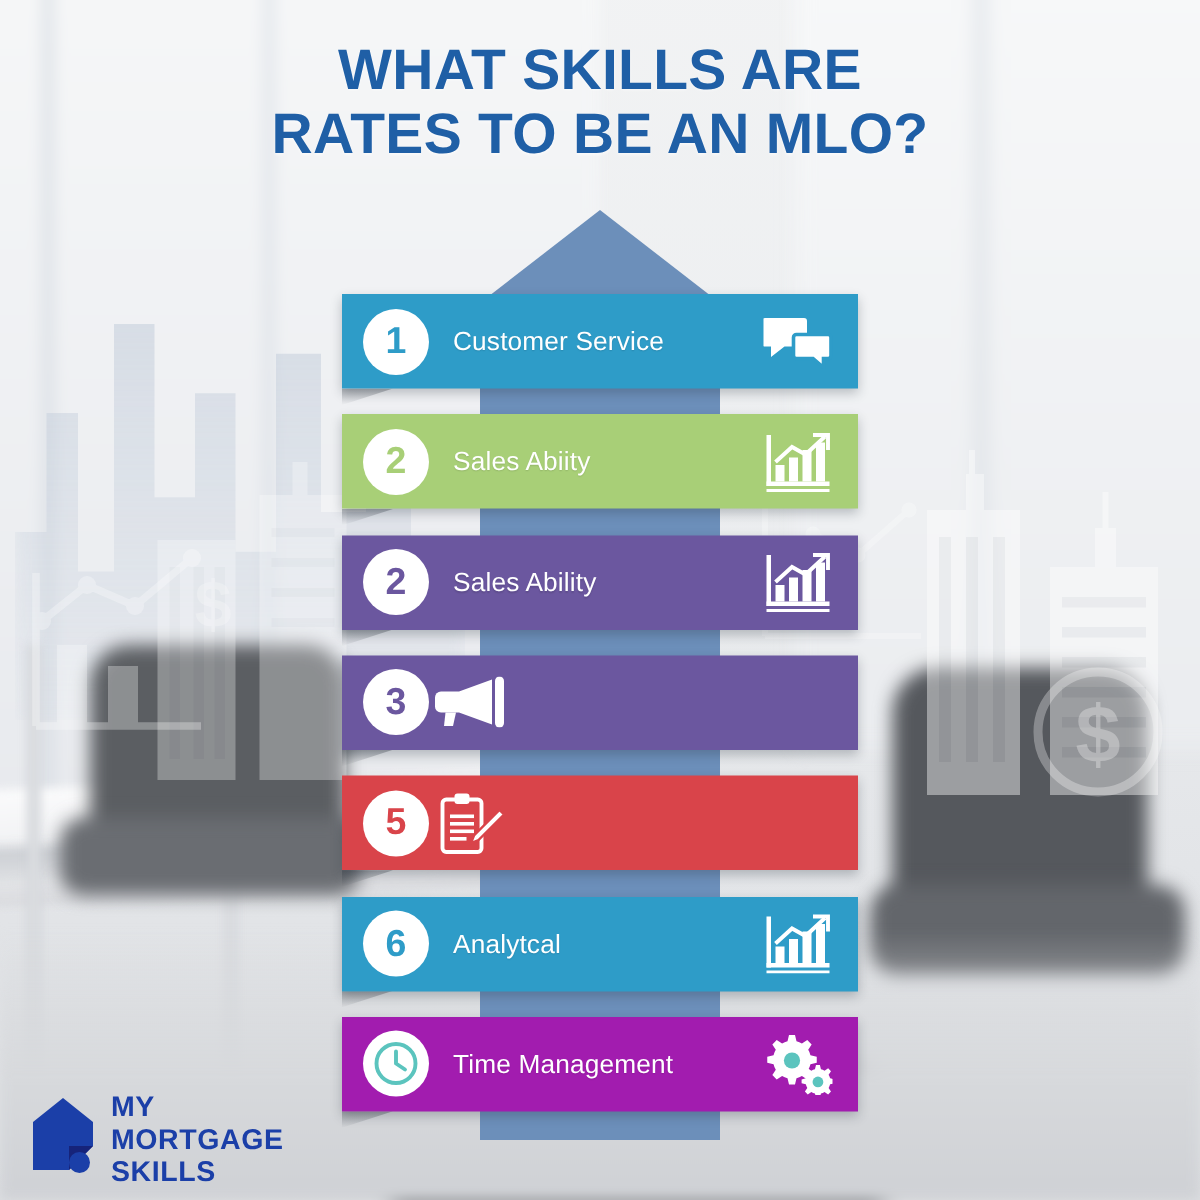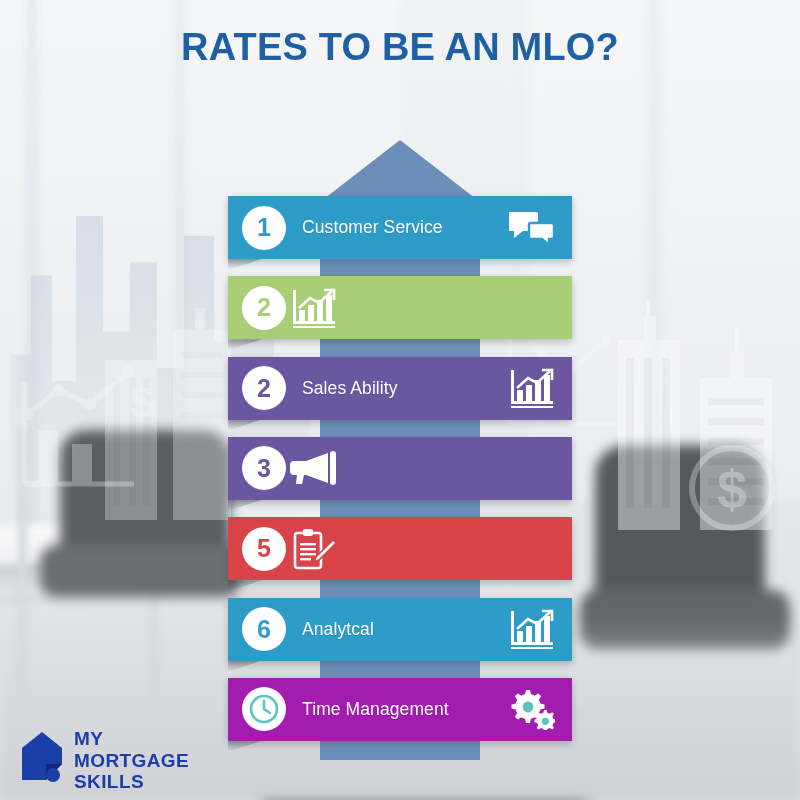--- a/index.html
+++ b/index.html
@@ -266,36 +266,38 @@
     </svg>
   </div>
 </div>
 
 <div id="arrow">
   <div class="arrow-head" style="border-bottom-color: rgb(108, 143, 186);"></div>
   <div class="arrow-shaft" style="background: rgb(108, 143, 186);"></div>
 </div>
 
 <div id="title" style="color: rgb(31, 95, 166);">
+  <span class="l">WHAT SKILLS ARE</span>
   <span class="l">RATES TO BE AN MLO?</span>
 </div>
 
 <div id="bars">
     <div class="bar" style="top: 196px; background: rgb(46, 156, 200);">
       <div class="badge" style="color: rgb(46, 156, 200);">1</div>
       <div class="bar-label">Customer Service</div>
       <div class="bar-icon">
         <svg width="46" height="36" viewBox="0 0 46 36">
         <path d="M1 2 h26 a2 2 0 0 1 2 2 v15 a2 2 0 0 1 -2 2 h-13 l-9 7 v-7 h-4 a2 2 0 0 1 -2 -2 v-15 a2 2 0 0 1 2 -2 z" fill="#fff"></path>
         <path d="M22 13 h21 a2 2 0 0 1 2 2 v12 a2 2 0 0 1 -2 2 h-3 v6 l-7 -6 h-11 a2 2 0 0 1 -2 -2 v-12 a2 2 0 0 1 2 -2 z" fill="#fff" stroke="#2e9cc8" stroke-width="2.4"></path>
       </svg>
       </div>
     </div>
     <div class="bar" style="top: 276.3px; background: rgb(168, 207, 119);">
       <div class="badge" style="color: rgb(168, 207, 119);">2</div>
+      <div class="bar-label">Sales Abiity</div>
       <div class="bar-icon">
         <svg width="46" height="40" viewBox="0 0 46 40">
         <g fill="#fff">
           <rect x="2" y="2" width="3" height="34"></rect>
           <rect x="2" y="33" width="42" height="3"></rect>
           <rect x="8" y="22" width="6" height="11"></rect>
           <rect x="17" y="17" width="6" height="16"></rect>
           <rect x="26" y="12" width="6" height="21"></rect>
           <rect x="35" y="7" width="6" height="26"></rect>
         </g>

